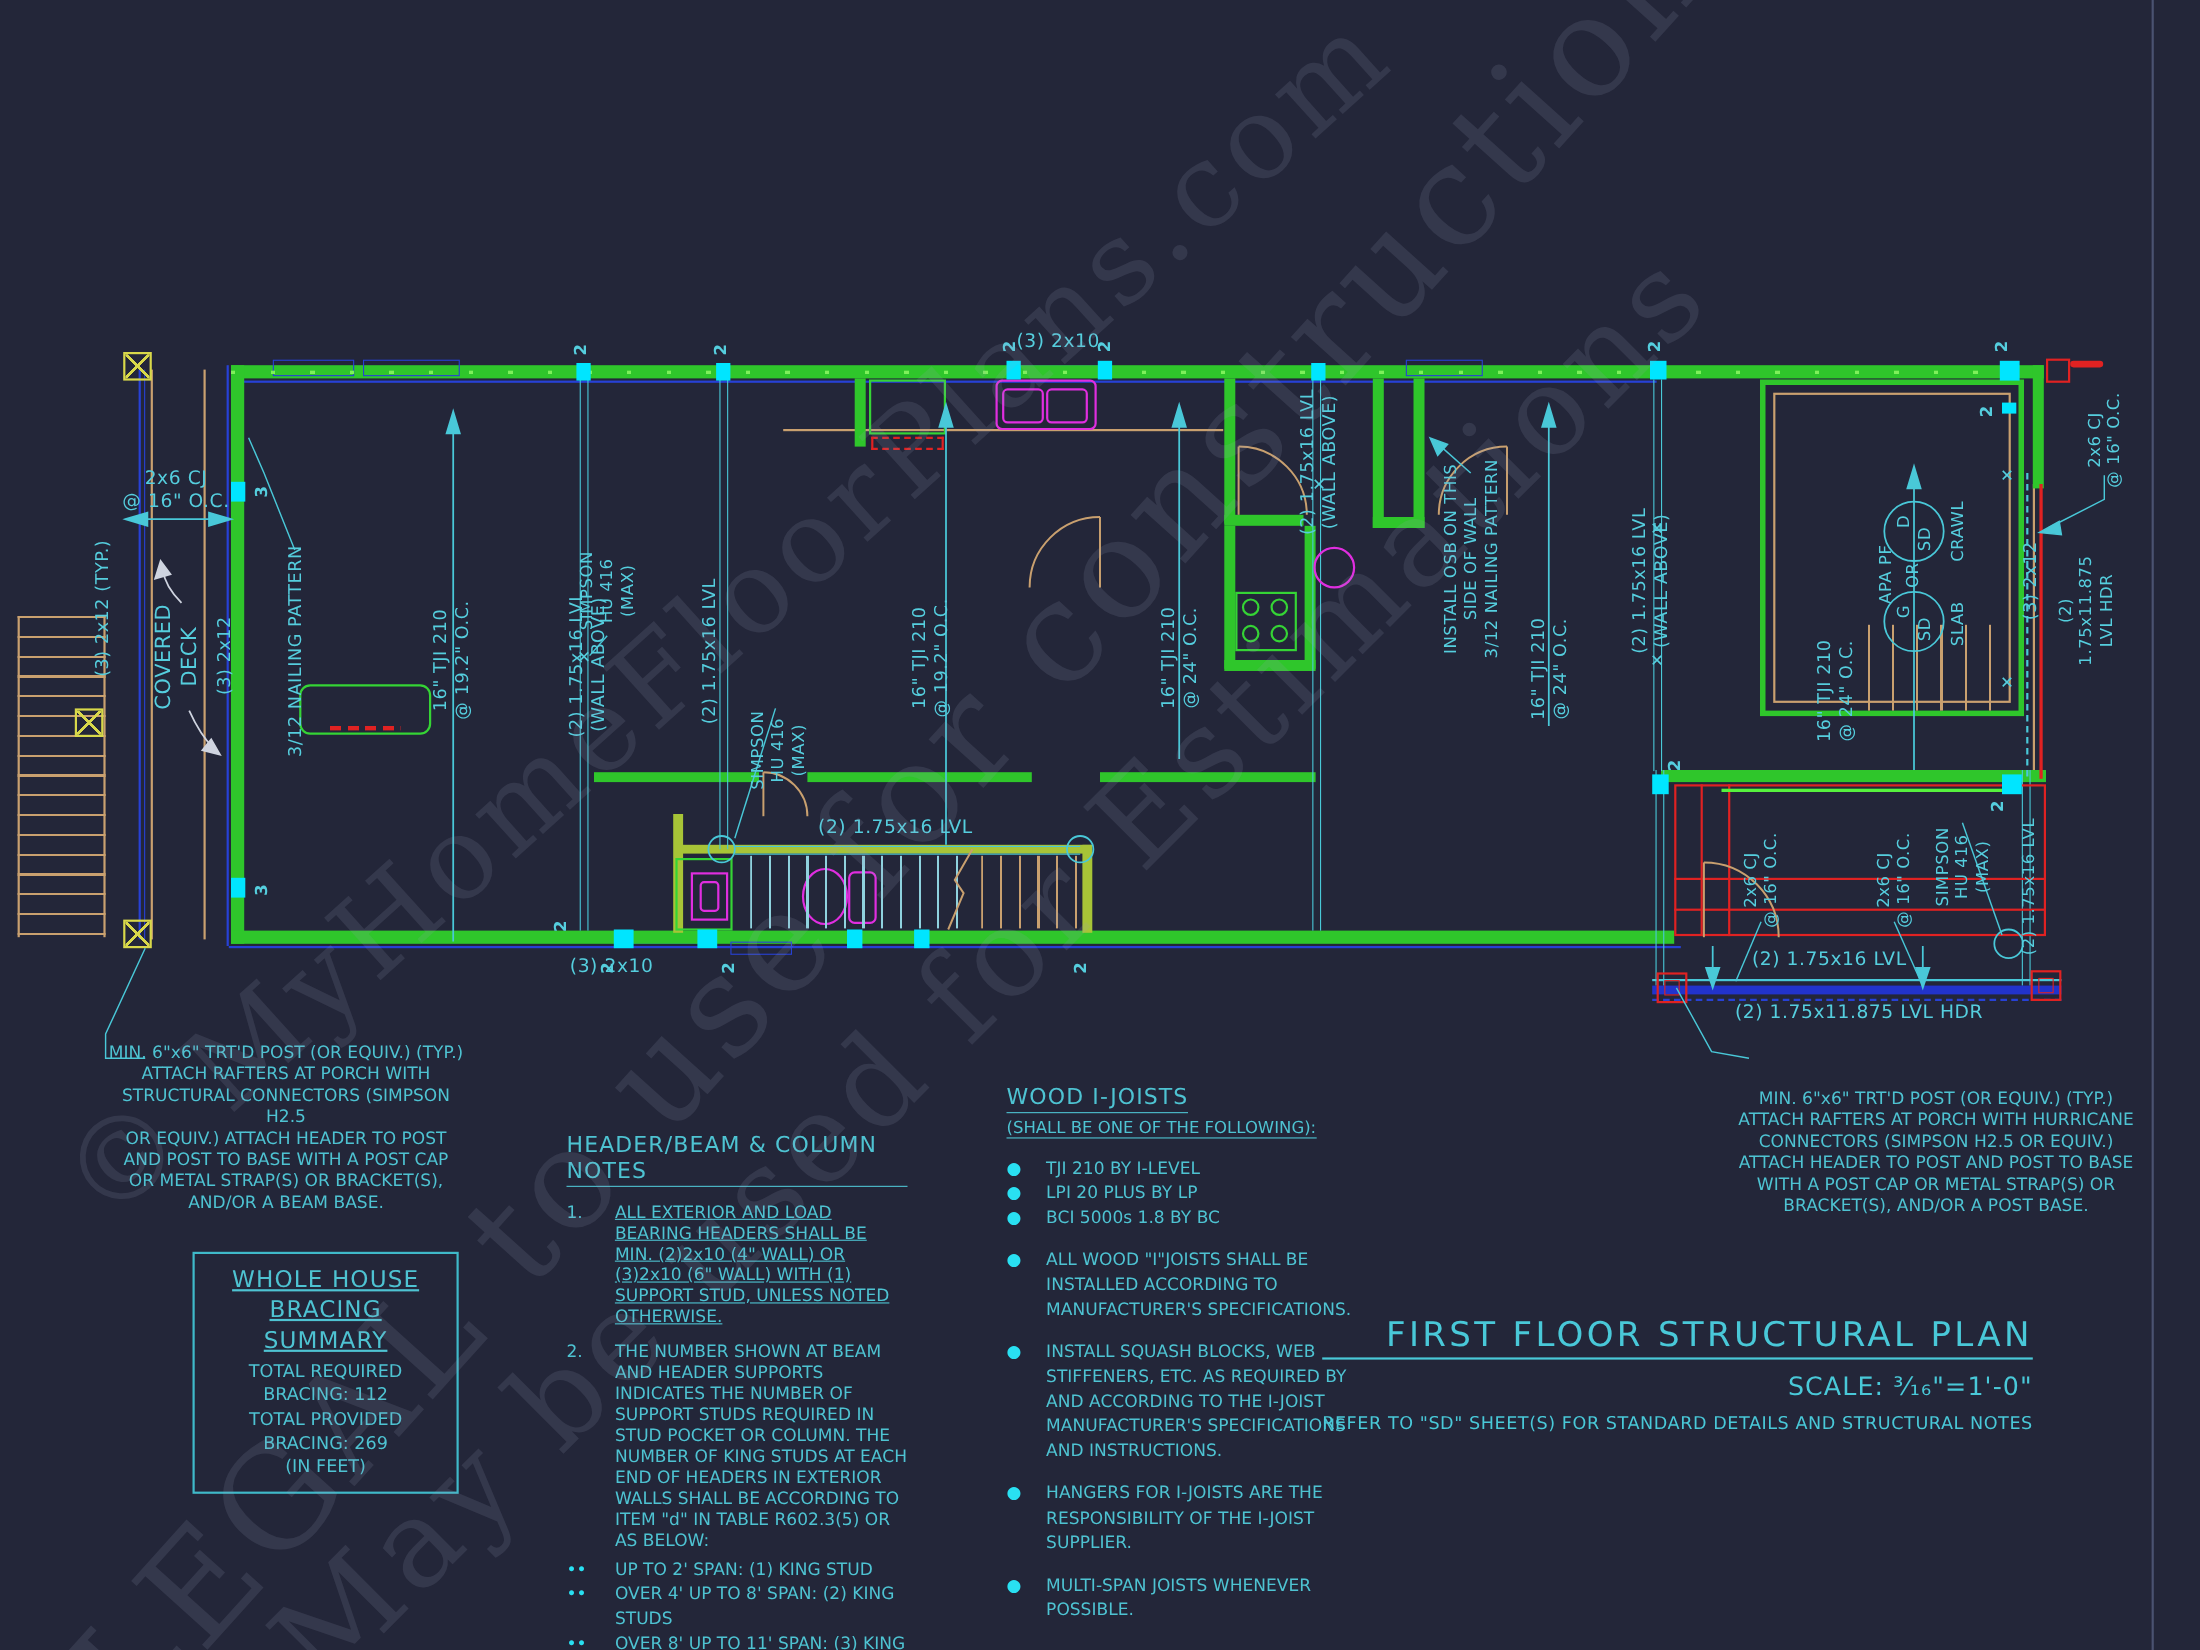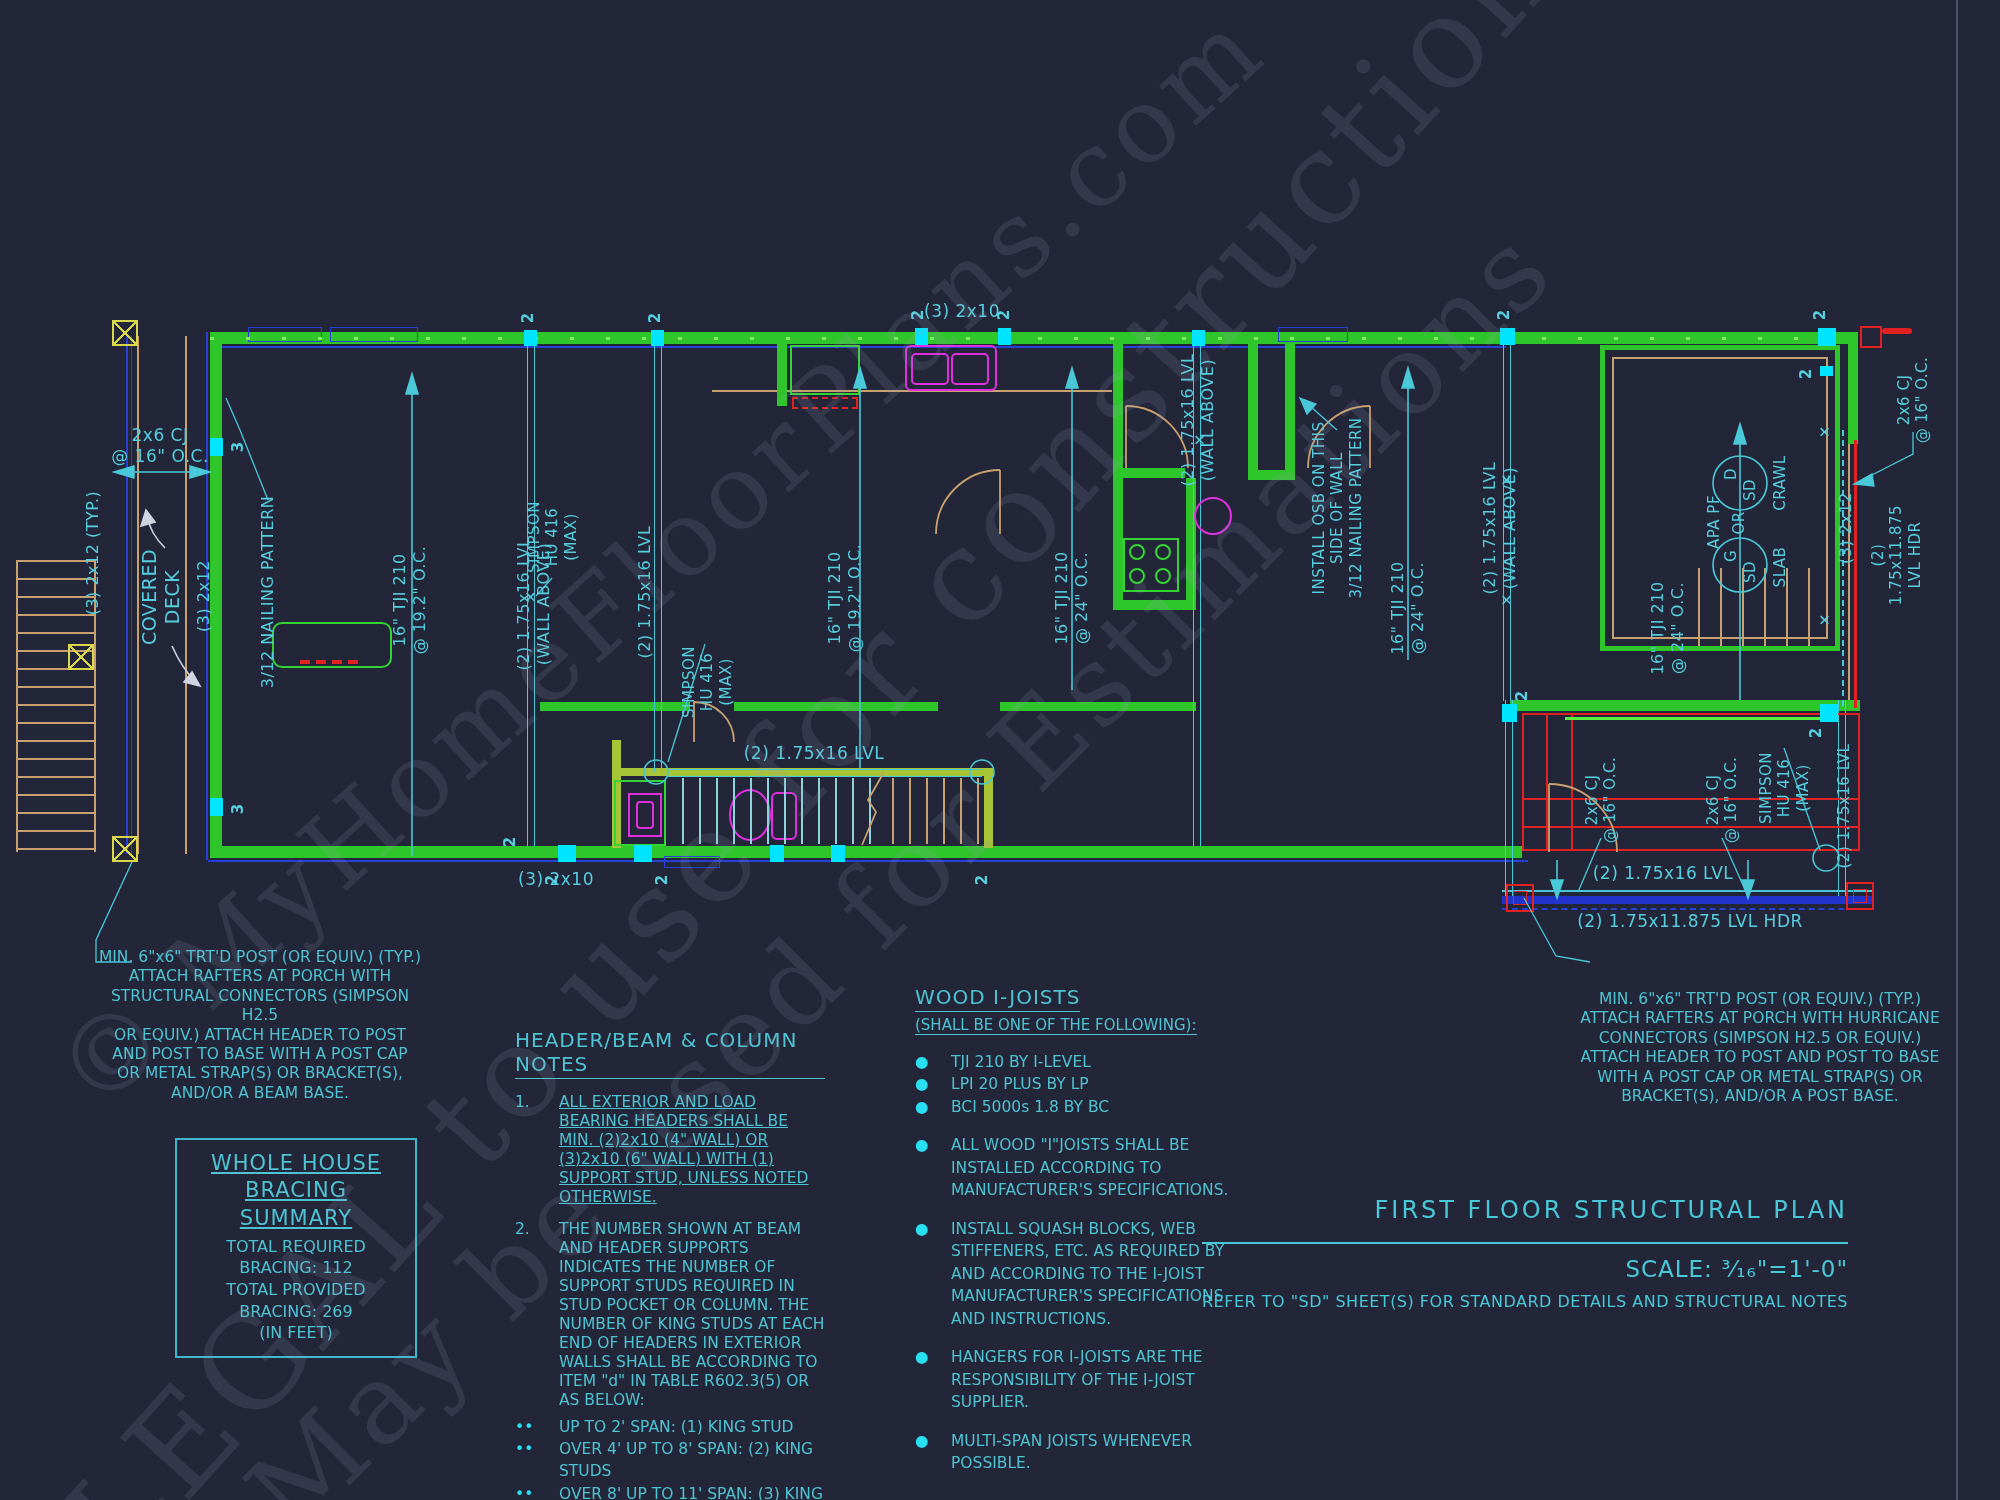--- a/index.html
+++ b/index.html
@@ -36,21 +36,21 @@
   .nrow{display:flex;margin-top:14px;font-size:15.5px;line-height:1.22;}
   .nnum{width:44px;flex:none;}
   .brow{display:flex;font-size:15.5px;line-height:1.45;}
   .bsym{width:44px;flex:none;text-align:left;color:#29e0f2;}
   .bsym2{width:36px;flex:none;color:#29e0f2;}
   .centerlines{text-align:center;font-size:15.5px;line-height:1.25;}
   .bracing{position:absolute;border:2px solid #3fb9c9;color:#4ec3d2;text-align:center;z-index:30;padding:10px 12px 12px;}
   .bracing .t1{font-size:21px;letter-spacing:1px;text-decoration:underline;line-height:1.3;}
   .bracing .t2{font-size:16px;margin-top:4px;line-height:1.35;}
   .titleblock{position:absolute;color:#49c8d8;text-align:right;z-index:30;}
-  .titleblock .main{font-size:24px;letter-spacing:3px;border-bottom:2px solid #49c8d8;padding-bottom:18px;white-space:nowrap;}
+  .titleblock .main{font-size:31px;letter-spacing:3px;border-bottom:2px solid #49c8d8;padding-bottom:2px;white-space:nowrap;}
   .titleblock .scale{font-size:23px;margin-top:12px;letter-spacing:1px;}
   .titleblock .refer{font-size:16px;margin-top:10px;letter-spacing:0.5px;}
   .sheetedge{position:absolute;background:#4a5270;z-index:5;}
 </style>
 </head>
 <body>
 
 <div class="sheet">
 
   <div class="sheetedge" style="left:1956px;top:0;width:2px;height:1500px;"></div>

